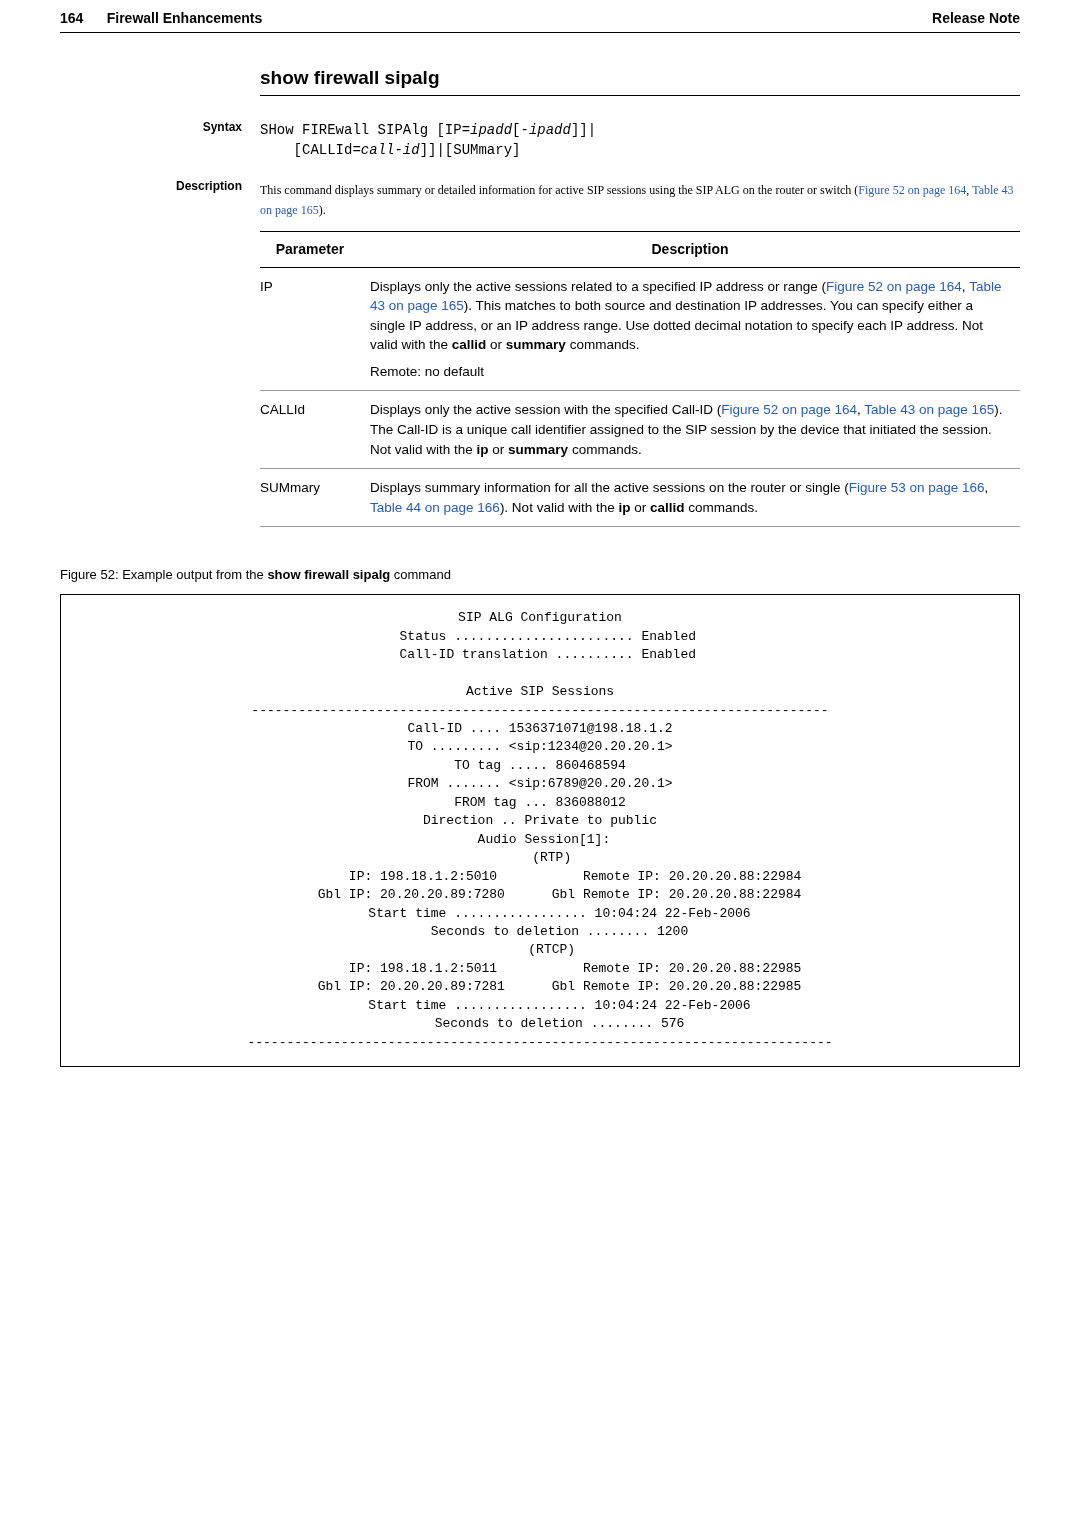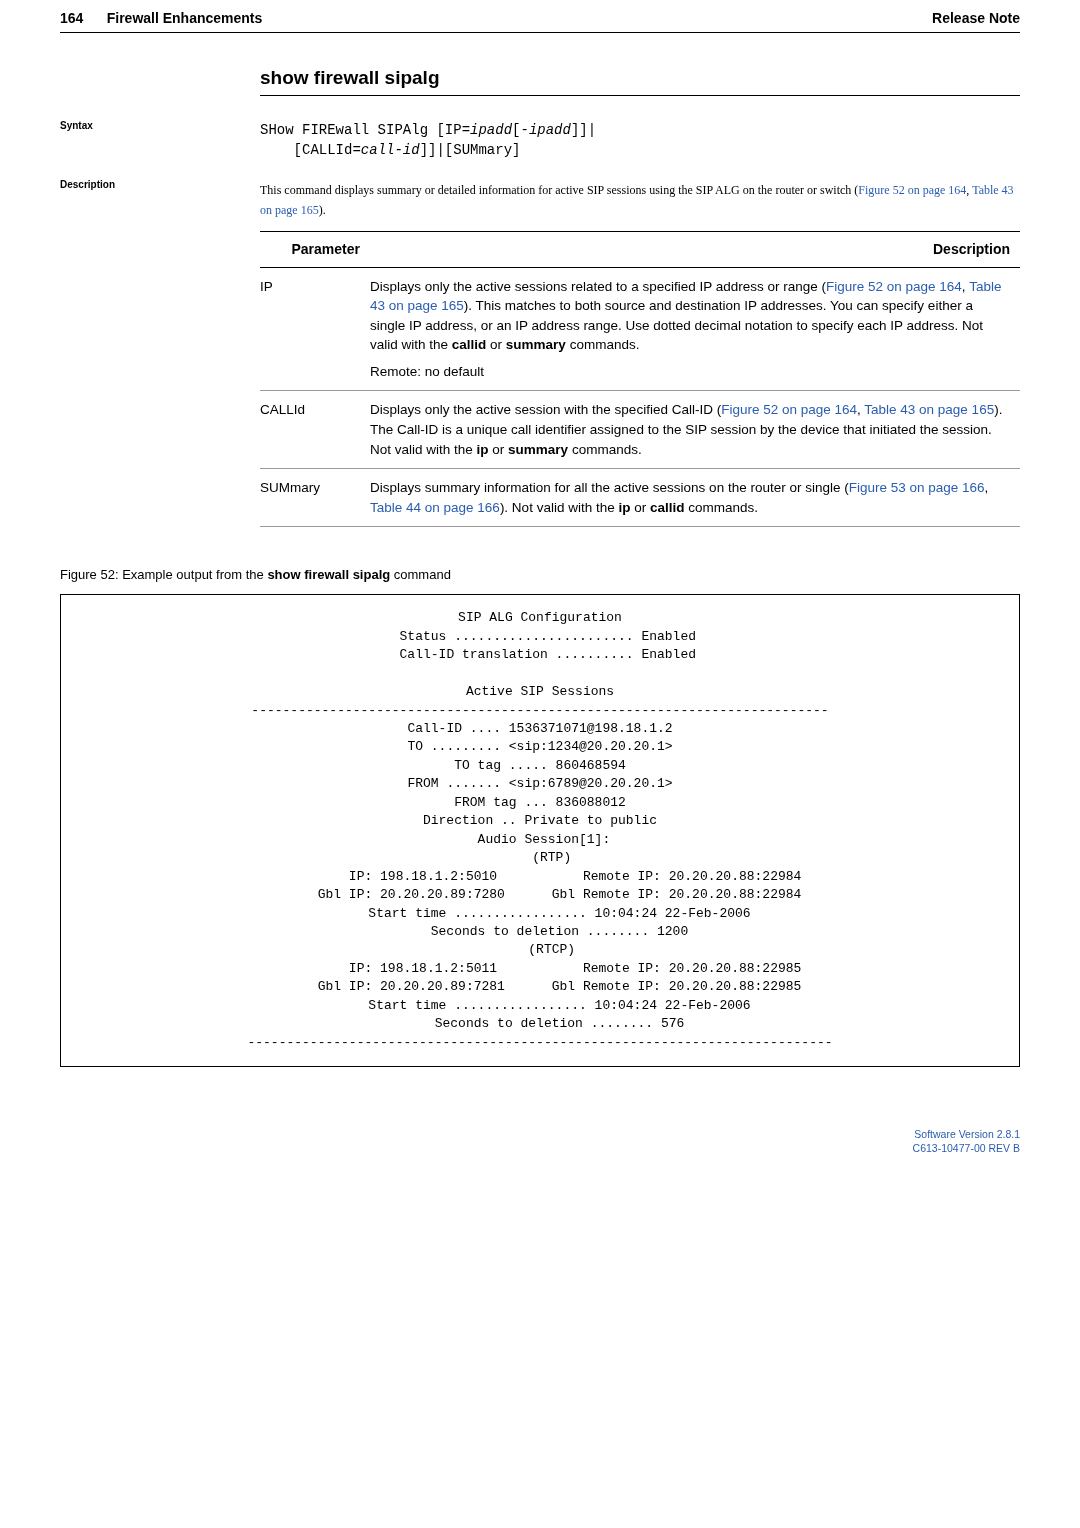--- a/index.html
+++ b/index.html
@@ -29,42 +29,42 @@
     border-bottom: 1.5px solid #000;
     margin: 34px 0 24px 200px;
   }
   .hanging-block {
     display: flex;
     align-items: flex-start;
     margin-bottom: 18px;
   }
   .hanging-label {
     width: 200px;
-    text-align: left;
+    text-align: right;
     padding-right: 18px;
     font-weight: bold;
-    font-size: 10px;
+    font-size: 12px;
     flex-shrink: 0;
   }
   .hanging-content {
     flex: 1;
     font-size: 14px;
     line-height: 1.45;
   }
   .code-ref {
     font-family: "Courier New", Courier, monospace;
     font-size: 14px;
   }
   .param-table {
     width: 100%;
     border-collapse: collapse;
     margin-top: 12px;
   }
   .param-table th {
-    text-align: right;
+    text-align: center;
     font-size: 14px;
     padding: 7px 10px 7px 0;
     border-top: 1.5px solid #000;
     border-bottom: 1px solid #000;
   }
   .param-table td {
     vertical-align: top;
     font-size: 13.5px;
     padding: 9px 10px 9px 0;
     border-bottom: 1px solid #999;
@@ -180,18 +180,14 @@
      Gbl IP: 20.20.20.89:7280      Gbl Remote IP: 20.20.20.88:22984
      Start time ................. 10:04:24 22-Feb-2006
      Seconds to deletion ........ 1200
    (RTCP)
          IP: 198.18.1.2:5011           Remote IP: 20.20.20.88:22985
      Gbl IP: 20.20.20.89:7281      Gbl Remote IP: 20.20.20.88:22985
      Start time ................. 10:04:24 22-Feb-2006
      Seconds to deletion ........ 576
 ---------------------------------------------------------------------------</div>
 
-  <div class="footer">
-    <div>Software Version 2.8.1</div>
-    <div>C613-10477-00 REV B</div>
-  </div>
 
 </div>
 
 </body></html>

